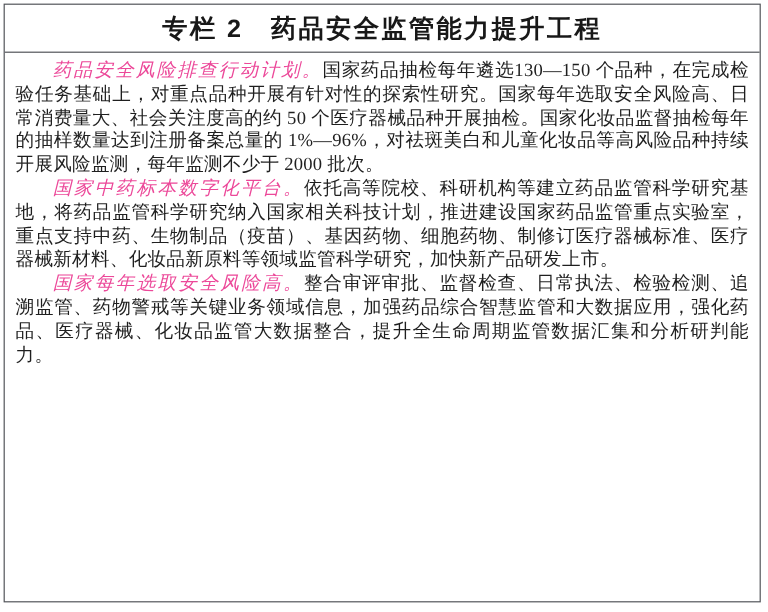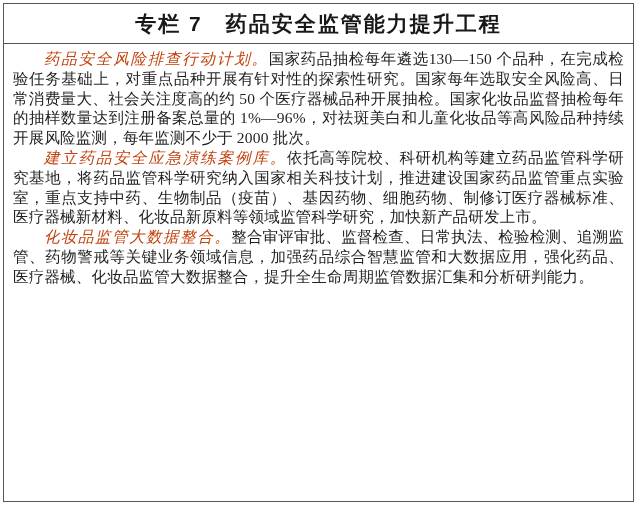--- a/index.html
+++ b/index.html
@@ -50,37 +50,37 @@
     overflow: hidden;
   }
   .para {
     margin: 0;
     padding: 0;
     text-indent: 2em;
   }
   .para-lead {
     font-style: italic;
     letter-spacing: 1.5px;
-    color: #c2410c;
+    color: #ec4899;
   }
   .para-text {
     letter-spacing: 0.2px;
   }
 </style>
 </head>
 <body>
 
 <div class="page">
   <div class="column-box">
-    <div class="box-title">专栏 7　药品安全监管能力提升工程</div>
+    <div class="box-title">专栏 2　药品安全监管能力提升工程</div>
     <div class="box-body">
   <p class="para"><span class="para-lead">药品安全风险排查行动计划。</span><span class="para-text">国家药品抽检每年遴选130—150 个品种，在完成检验任务基础上，对重点品种开展有针对性的探索性研究。国家每年选取安全风险高、日常消费量大、社会关注度高的约 50 个医疗器械品种开展抽检。国家化妆品监督抽检每年的抽样数量达到注册备案总量的 1%—96%，对祛斑美白和儿童化妆品等高风险品种持续开展风险监测，每年监测不少于 2000 批次。</span></p>
 
 
-  <p class="para"><span class="para-lead">建立药品安全应急演练案例库。</span><span class="para-text">依托高等院校、科研机构等建立药品监管科学研究基地，将药品监管科学研究纳入国家相关科技计划，推进建设国家药品监管重点实验室，重点支持中药、生物制品（疫苗）、基因药物、细胞药物、制修订医疗器械标准、医疗器械新材料、化妆品新原料等领域监管科学研究，加快新产品研发上市。</span></p>
+  <p class="para"><span class="para-lead">国家中药标本数字化平台。</span><span class="para-text">依托高等院校、科研机构等建立药品监管科学研究基地，将药品监管科学研究纳入国家相关科技计划，推进建设国家药品监管重点实验室，重点支持中药、生物制品（疫苗）、基因药物、细胞药物、制修订医疗器械标准、医疗器械新材料、化妆品新原料等领域监管科学研究，加快新产品研发上市。</span></p>
 
 
 
-  <p class="para"><span class="para-lead">化妆品监管大数据整合。</span><span class="para-text">整合审评审批、监督检查、日常执法、检验检测、追溯监管、药物警戒等关键业务领域信息，加强药品综合智慧监管和大数据应用，强化药品、医疗器械、化妆品监管大数据整合，提升全生命周期监管数据汇集和分析研判能力。</span></p>
+  <p class="para"><span class="para-lead">国家每年选取安全风险高。</span><span class="para-text">整合审评审批、监督检查、日常执法、检验检测、追溯监管、药物警戒等关键业务领域信息，加强药品综合智慧监管和大数据应用，强化药品、医疗器械、化妆品监管大数据整合，提升全生命周期监管数据汇集和分析研判能力。</span></p>
 
 </div>
   </div>
 </div>
 
 </body></html>

